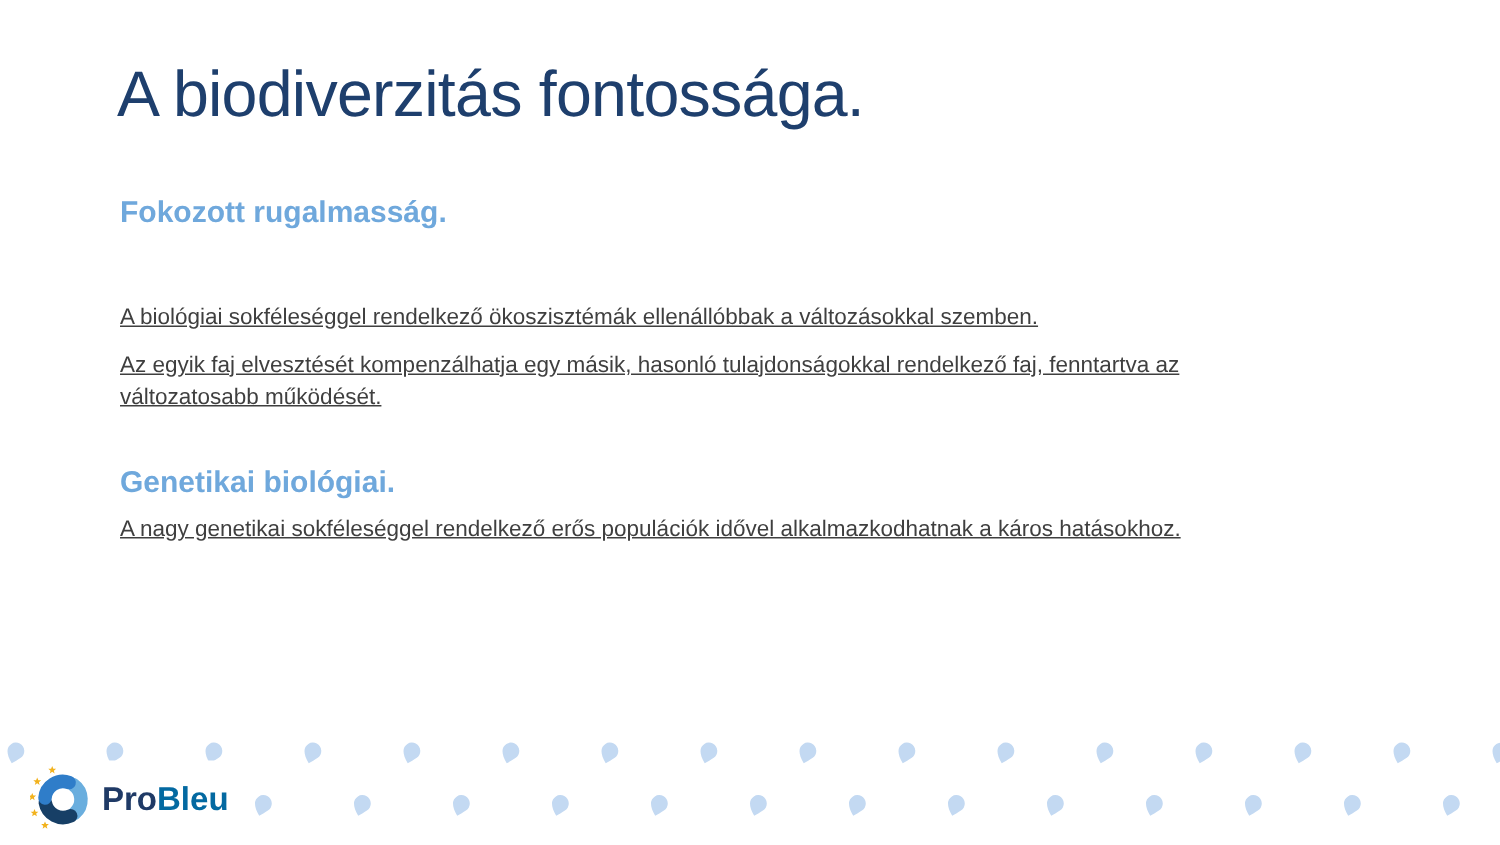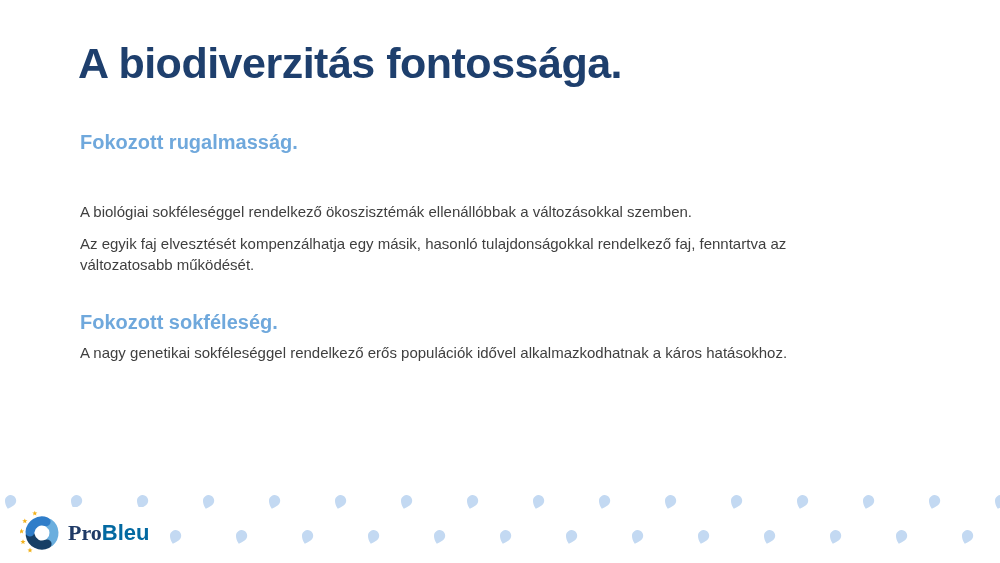--- a/index.html
+++ b/index.html
@@ -5,66 +5,66 @@
   html,body{margin:0;padding:0;}
   body{
     width:1000px;height:563px;background:#ffffff;
     font-family:"Liberation Sans", sans-serif;
     position:relative;overflow:hidden;
   }
   .slide{position:absolute;inset:0;background:#ffffff;}
 
   .title{
     position:absolute;left:78px;top:42px;margin:0;
-    font-size:43px;font-weight:700;line-height:1;
+    font-size:43px;font-weight:400;line-height:1;
     color:#1e3f6d;letter-spacing:-0.5px;
   }
   .subheading{
     position:absolute;left:80px;margin:0;
     font-size:20px;font-weight:700;line-height:1.2;
     color:#6fa8dc;
   }
   .s1{top:130px;}
   .s2{top:310px;}
 
   .body{
     position:absolute;left:80px;margin:0;
-    font-size:15px;line-height:21px;color:#3f3f3f;
+    font-size:15px;line-height:21px;color:#3f3f3f;text-decoration:underline;
   }
   .p1{top:201px;width:800px;}
   .p2{top:233px;width:800px;}
   .p3{top:342px;width:715px;}
   .emphasis{
     top:422px;width:768px;
     font-weight:700;line-height:22px;color:#33353d;
   }
 
   .drops{position:absolute;left:0;top:489px;}
 
   .logo{
     position:absolute;left:20px;top:507px;height:52px;
     display:flex;align-items:center;gap:4px;
     background:#ffffff;padding-right:10px;
   }
   .logo-text{font-size:22px;font-weight:700;line-height:1;white-space:nowrap;}
-  .logo-text .lp{color:#1f3a66;font-family:Liberation Serif, serif;}
+  .logo-text .lp{color:#1f3a66;}
   .logo-text .lb{color:#0369a1;}
 </style>
 </head>
 <body>
 
 <div class="slide">
 
   <h1 class="title">A biodiverzitás fontossága.</h1>
 
   <h2 class="subheading s1">Fokozott rugalmasság.</h2>
   <p class="body p1">A biológiai sokféleséggel rendelkező ökoszisztémák ellenállóbbak a változásokkal szemben.</p>
   <p class="body p2">Az egyik faj elvesztését kompenzálhatja egy másik, hasonló tulajdonságokkal rendelkező faj, fenntartva az változatosabb működését.</p>
 
-  <h2 class="subheading s2">Fokozott sokféleség.</h2>
+  <h2 class="subheading s2">Genetikai biológiai.</h2>
   <p class="body p3">A nagy genetikai sokféleséggel rendelkező erős populációk idővel alkalmazkodhatnak a káros hatásokhoz.</p>
 
 
   <svg class="drops" width="1000" height="70" viewBox="0 0 1000 70" aria-hidden="true">
     <defs>
       <path id="drop" d="M2.8,13.8 C0.9,10.9 0,8 0,5.9 A5.6,5.6 0 1 1 8.6,10.4 C6.9,11.6 4.8,12.8 2.8,13.8 Z" fill="#c3d9f2"></path>
     </defs>
     <g id="drop-field">
         <use href="#drop" x="5" y="6"></use>
         <use href="#drop" x="71" y="6"></use>

